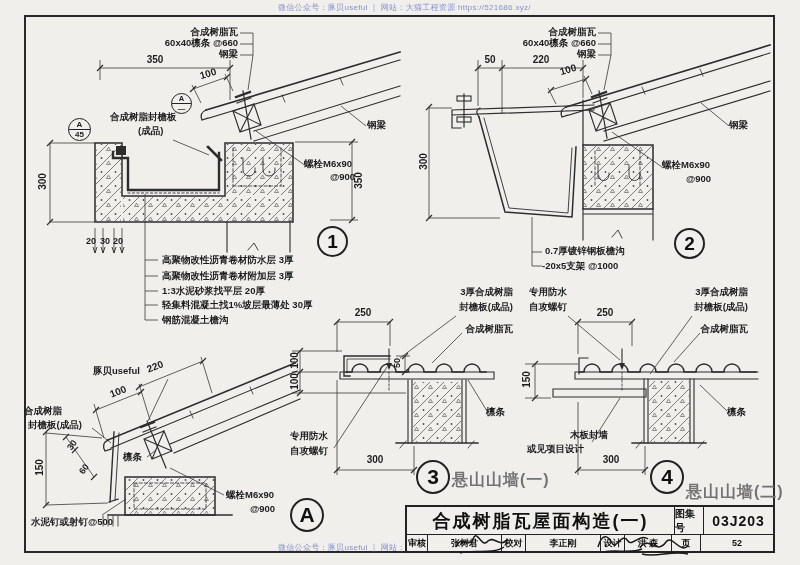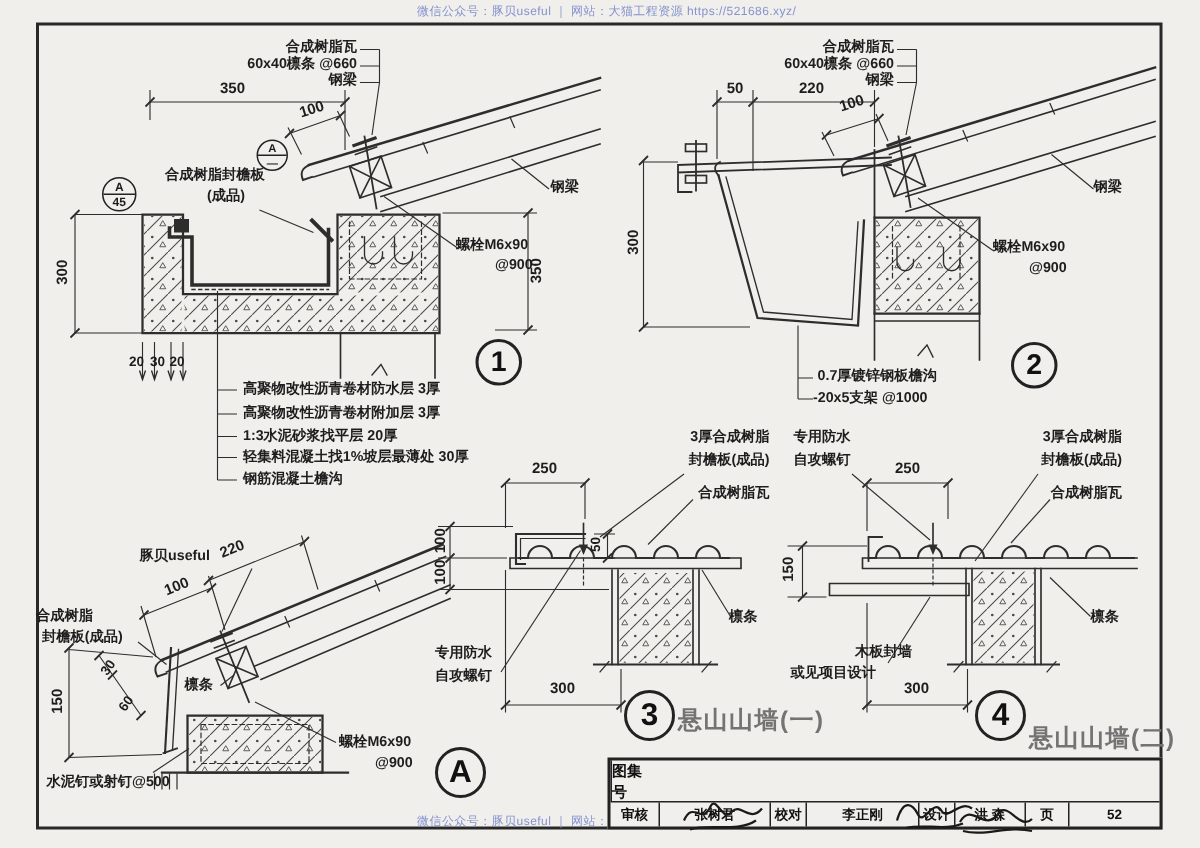--- a/index.html
+++ b/index.html
@@ -317,24 +317,26 @@
 <div class="dm r55 sm" style="left:60px;top:440px;width:24px;">30</div>
 <div class="dm r55 sm" style="left:72px;top:464px;width:24px;">60</div>
 <div class="lb" style="left:123px;top:452px;">檩条</div>
 <div class="lb" style="left:226px;top:490px;">螺栓M6x90</div>
 <div class="lb" style="left:250px;top:504px;">@900</div>
 <div class="lb" style="left:31px;top:517px;">水泥钉或射钉@500</div>
 <div class="numc c34" style="left:290px;top:498px;">A</div>
 
 <div class="tb">
   <div class="tb-r1">
+    <div class="tb-title">合成树脂瓦屋面构造(一)</div>
     <div class="tb-c w29">图集号</div>
+    <div class="tb-c w70">03J203</div>
   </div>
   <div class="tb-r2">
-    <div class="tb-c" style="width:33px;">审核</div>
+    <div class="tb-c" style="width:21px;">审核</div>
     <div class="tb-c" style="width:74px;">张树君</div>
     <div class="tb-c" style="width:24px;">校对</div>
     <div class="tb-c" style="width:75px;">李正刚</div>
     <div class="tb-c" style="width:24px;">设计</div>
     <div class="tb-c" style="width:47px;">洪  森</div>
     <div class="tb-c" style="width:29px;">页</div>
     <div class="tb-c last" style="flex:1;">52</div>
   </div>
 </div>
 

